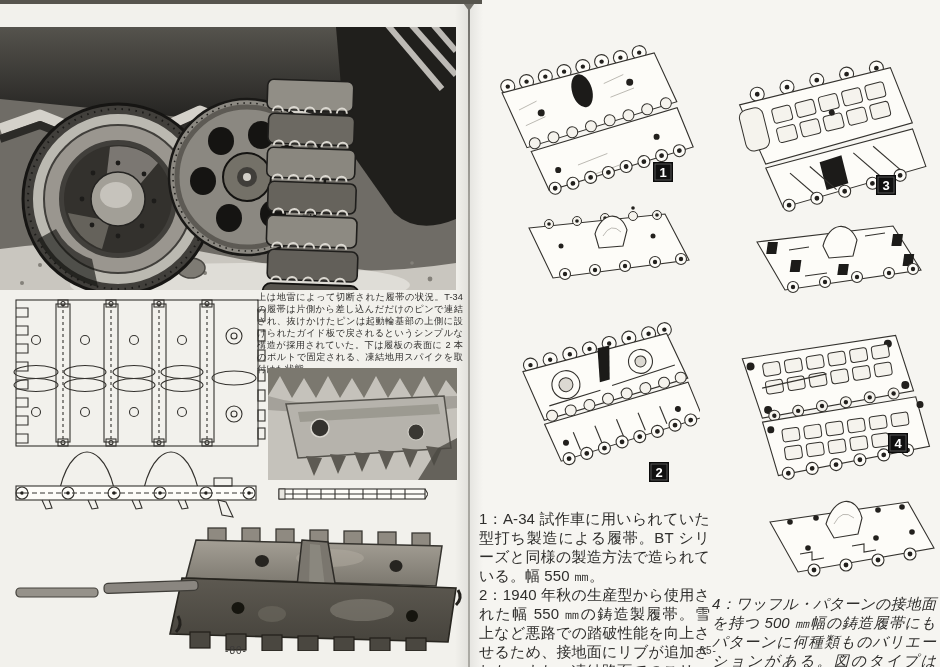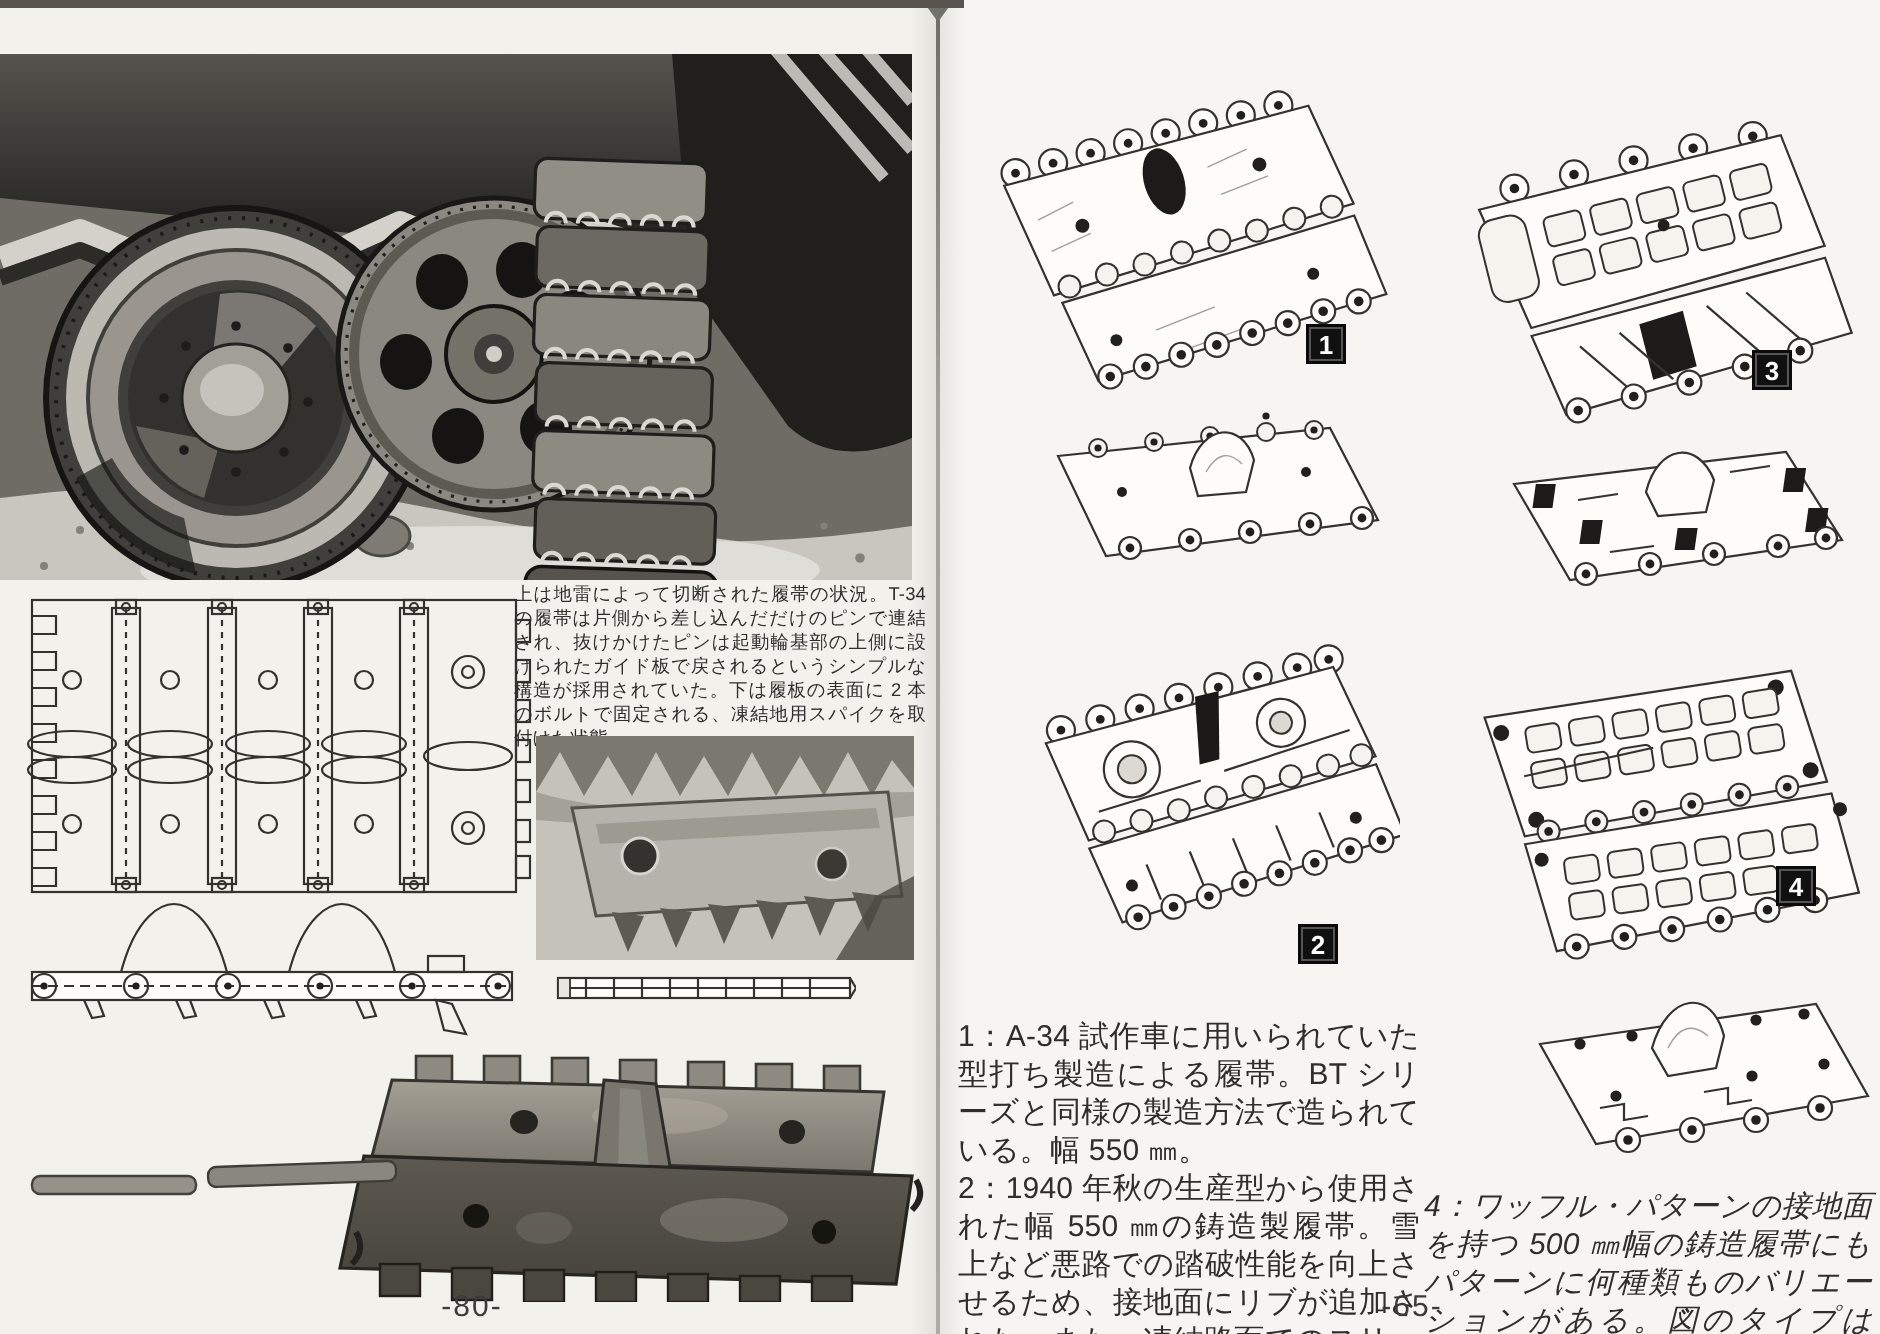--- a/index.html
+++ b/index.html
@@ -19,21 +19,21 @@
   .gutter-shade{position:absolute;left:455px;top:0;width:28px;height:667px;
     background:linear-gradient(to right,rgba(0,0,0,0) 0%,rgba(0,0,0,0.07) 50%,rgba(0,0,0,0) 100%);}
   .gutter-wedge{position:absolute;left:461px;top:0;width:0;height:0;
     border-left:8px solid transparent;border-right:8px solid transparent;border-top:11px solid #73716b;}
   .cap{
     position:absolute;font-size:9.2px;line-height:1.3;text-align:justify;
     color:#2f2e2c;letter-spacing:0.1px;
   }
   .cap-col{font-size:15px;line-height:1.27;}
   .cap-col p{margin:0;}
-  .pageno{position:absolute;top:645px;font-size:15px;letter-spacing:1px;color:#3c3b39;text-align:center;}
+  .pageno{position:absolute;top:645px;font-size:10px;letter-spacing:1px;color:#3c3b39;text-align:center;}
   .fignum{
     position:absolute;width:20px;height:20px;background:#101010;color:#fff;
     display:flex;align-items:center;justify-content:center;
     font-size:13px;font-weight:bold;box-shadow:inset 0 0 0 1.5px #0a0a0a, inset 0 0 0 2.5px #555;
   }
   svg{display:block;}
   .ln{fill:none;stroke:#34322e;stroke-width:1.1;}
   .lnf{fill:#fdfcf8;stroke:#34322e;stroke-width:1.1;}
   .lnf2{fill:#f5f3ed;stroke:#34322e;stroke-width:1;}
   .dot{fill:#22201d;}

